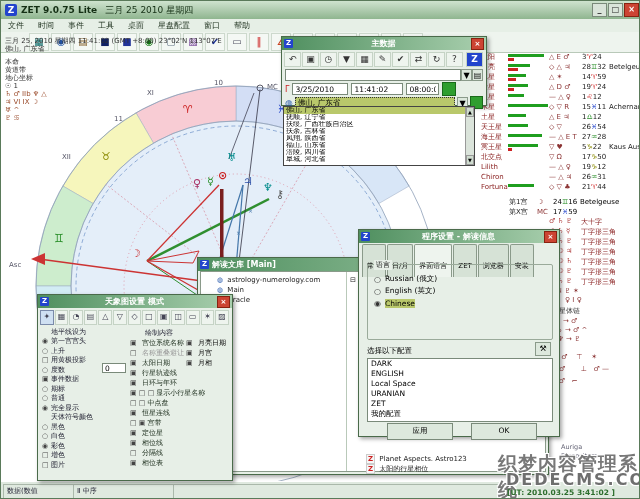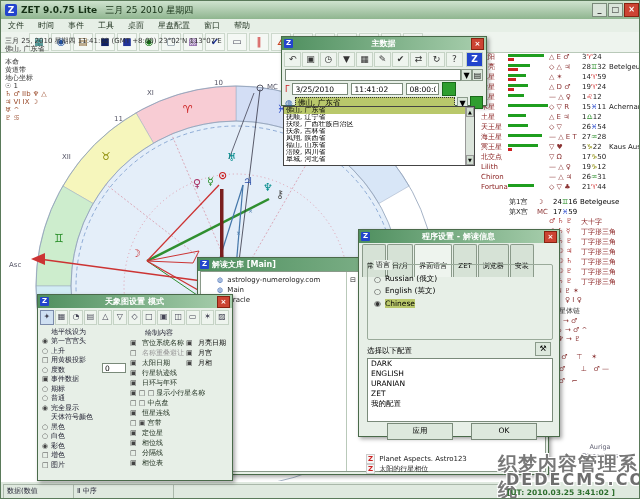--- a/index.html
+++ b/index.html
@@ -53,21 +53,21 @@
   .hrow{height:10px;display:flex;align-items:center;margin-left:28px;}
   .hname{width:28px;color:#222;}
   .hasp{width:16px;color:#8b3333;}
   .patterns{left:548px;top:216px;width:92px;font-size:7px;z-index:1;}
   .patrow{height:10px;display:flex;}
   .patg{width:32px;color:#aa3333;}
   .patl{color:#8b2222;}
   .chains{left:540px;top:286px;width:100px;font-size:7px;color:#8b3333;z-index:1;line-height:9px;}
   .chains .lbl{color:#333;margin:2px 0 1px 18px;}
   .tree{left:545px;top:350px;width:95px;font-size:7px;color:#8b3333;line-height:12px;z-index:1;}
-  .stats{left:560px;top:442px;width:78px;font-size:6.5px;color:#667;text-align:center;line-height:9px;z-index:1;}
+  .stats{left:560px;top:442px;width:78px;font-size:6.5px;color:#667;text-align:left;line-height:9px;z-index:1;}
 
   
   .dlg{position:absolute;background:#e7efe7;border:1px solid #4a6a4a;
     box-shadow:2px 2px 4px rgba(0,0,0,.35);box-sizing:border-box;}
   .dtit{height:13px;background:linear-gradient(90deg,#4f8f5f,#a9cfae);color:#fff;
     font-size:8px;font-weight:bold;display:flex;align-items:center;padding:0 2px;}
   .dtit .dic{width:9px;height:9px;background:#2244cc;color:#fff;font-size:7px;line-height:9px;
     text-align:center;margin-right:3px;border-radius:1px;}
   .dtit .t{flex:1;text-align:center;overflow:hidden;white-space:nowrap;}
   .dx{width:11px;height:10px;background:#cc4433;color:#fff;font-size:7px;line-height:10px;
@@ -758,20 +758,21 @@
           <span style="background: rgb(185, 200, 107);">Chinese</span>
         </div>
         </div>
     </div>
     <div class="abs" style="left:8px;top:116px;font-size:7.5px">选择以下配置</div>
     <span class="sbtn abs" style="left:176px;top:112px;width:16px;height:14px">⚒</span>
     <div class="lbox" style="left:8px;top:128px;width:184px;height:62px">
 
     <div class="lrow">DARK</div>
         <div class="lrow">ENGLISH</div>
+        <div class="lrow">Local Space</div>
         <div class="lrow">URANIAN</div>
         <div class="lrow">ZET</div>
         <div class="lrow">我的配置</div>
       </div>
     <span class="btn" style="left:28px;top:193px;width:64px">应用</span>
     <span class="btn" style="left:112px;top:193px;width:64px">OK</span>
   </div>
 
   <div class="dlg" style="left:280px;top:35px;width:206px;height:70px;z-index:30">
     <div class="dtit">

